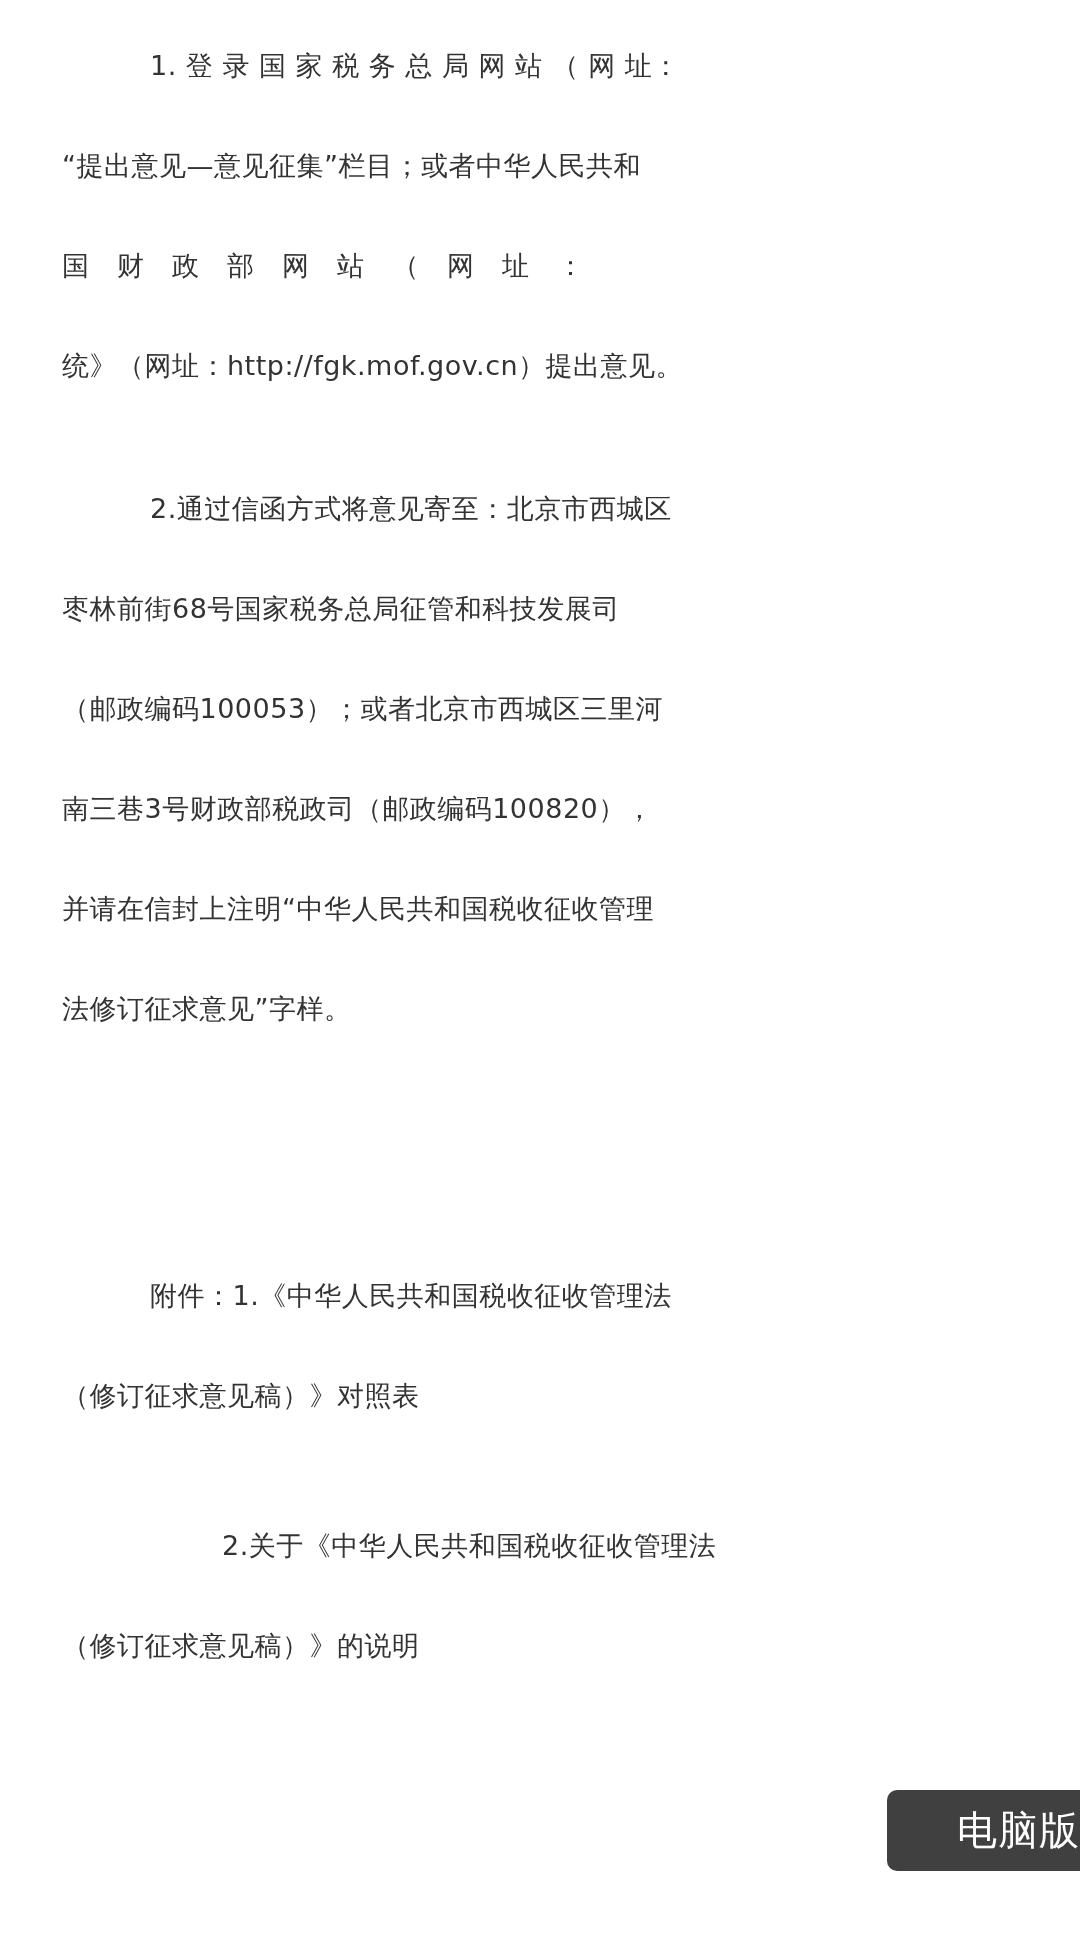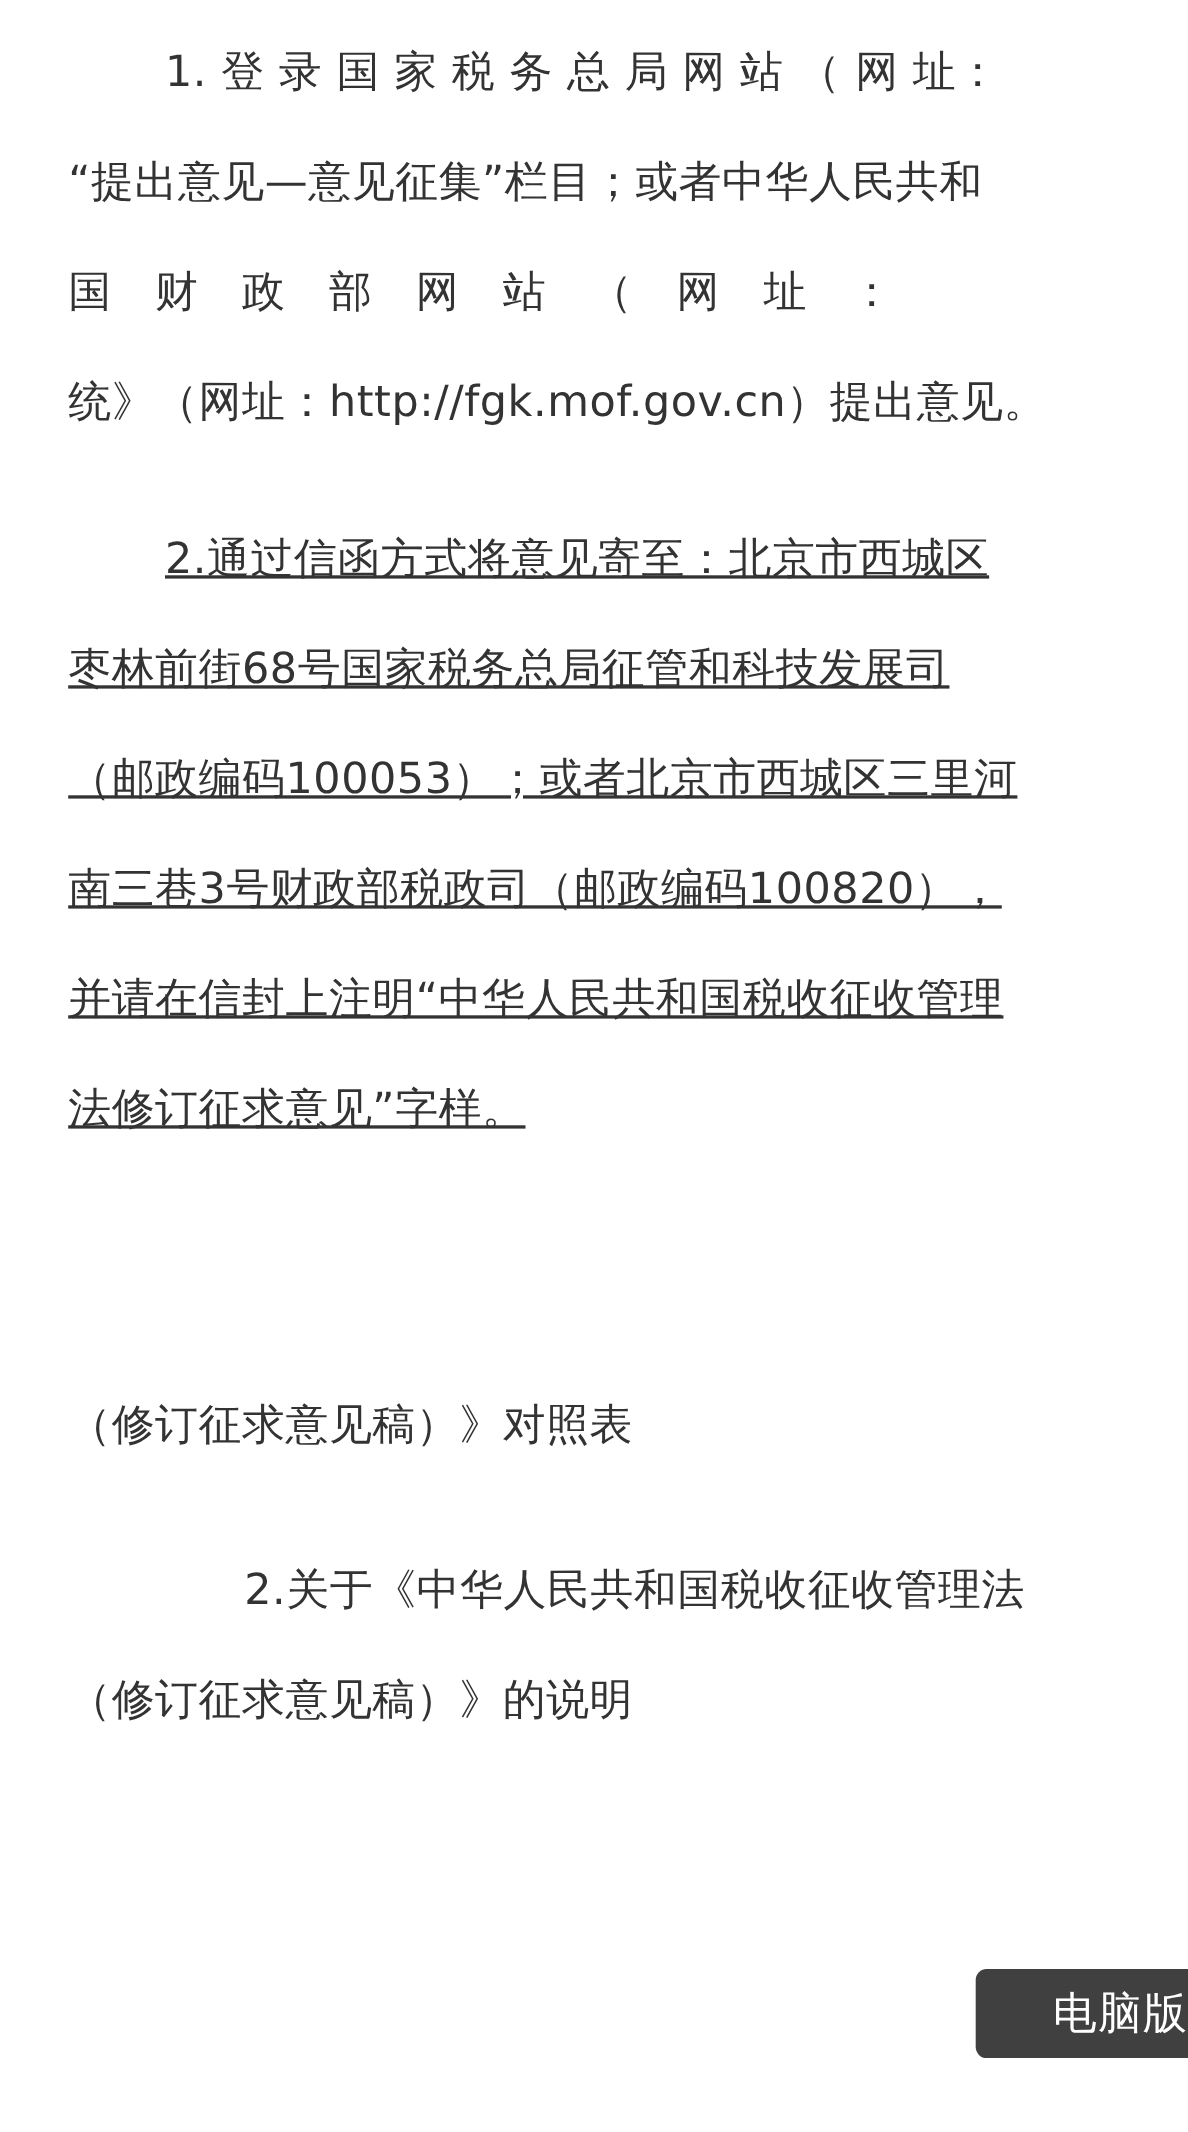--- a/index.html
+++ b/index.html
@@ -1,21 +1,21 @@
 <!DOCTYPE html>
 <html><head>
 <meta charset="utf-8">
 <style>
   html, body { margin: 0; padding: 0; background: #ffffff; }
   body { width: 1080px; height: 1938px; position: relative; overflow: hidden;
          font-family: "DejaVu Sans", "Liberation Sans", sans-serif; color: #333333; }
   .content { position: absolute; left: 62px; top: 16px; width: 956px; }
-  .para { font-size: 39px; line-height: 100px; margin: 0; text-align: justify; text-indent: 88px; letter-spacing: 0.5px; }
+  .para { font-size: 27px; line-height: 100px; margin: 0; text-align: justify; text-indent: 88px; letter-spacing: 0.5px; }
   .para-1 { margin-bottom: 43px; }
-  .para-2 { margin-bottom: 187px; text-decoration: underline; }
+  .para-2 { margin-bottom: 187px; }
   .att-1 { text-indent: 88px; margin-bottom: 50px; }
   .att-2 { text-indent: 160px; }
   .pc-button { position: absolute; left: 887px; top: 1790px; width: 193px; height: 81px;
                background: #404040; border-radius: 10px 0 0 10px; color: #ffffff;
                font-size: 40px; display: flex; align-items: center; justify-content: flex-end;
                letter-spacing: 1px; cursor: pointer; }
   .line { display: block; }
 </style>
 </head>
 <body>
@@ -29,20 +29,21 @@
   </p>
   <p class="para para-2">
     <span class="line" style="text-indent:88px">2.通过信函方式将意见寄至：北京市西城区</span>
     <span class="line" style="text-indent:0">枣林前街68号国家税务总局征管和科技发展司</span>
     <span class="line" style="text-indent:0">（邮政编码100053）；或者北京市西城区三里河</span>
     <span class="line" style="text-indent:0">南三巷3号财政部税政司（邮政编码100820），</span>
     <span class="line" style="text-indent:0">并请在信封上注明“中华人民共和国税收征收管理</span>
     <span class="line" style="text-indent:0">法修订征求意见”字样。</span>
   </p>
   <p class="para att-1">
+    <span class="line" style="text-indent:88px">附件：1.《中华人民共和国税收征收管理法</span>
     <span class="line" style="text-indent:0">（修订征求意见稿）》对照表</span>
   </p>
   <p class="para att-2">
     <span class="line" style="text-indent:160px">2.关于《中华人民共和国税收征收管理法</span>
     <span class="line" style="text-indent:0">（修订征求意见稿）》的说明</span>
   </p>
 </div>
 
 <div class="pc-button">
   <span>电脑版</span>

